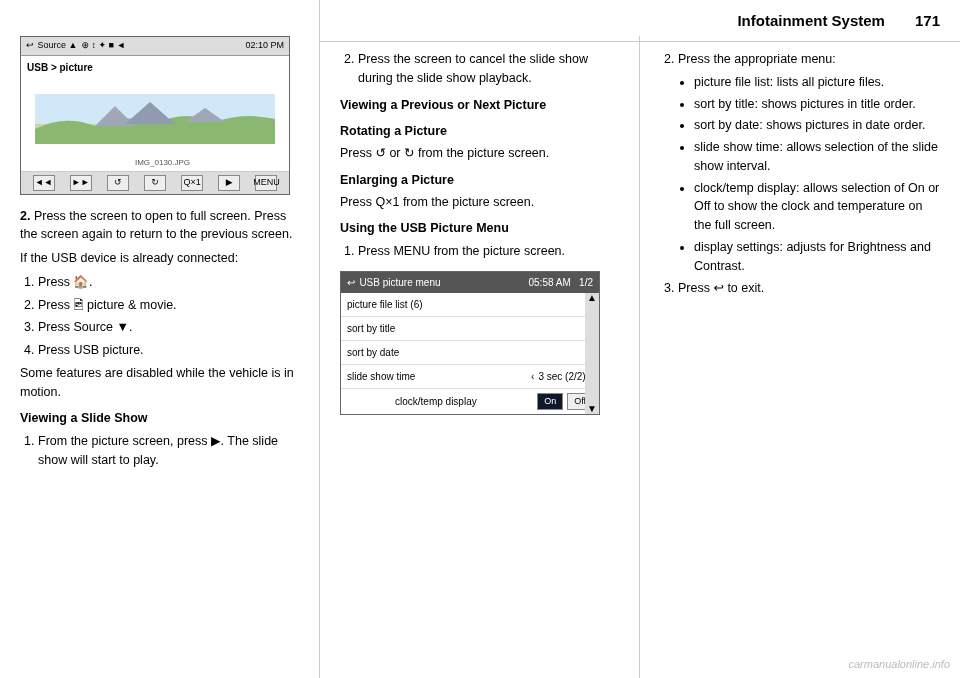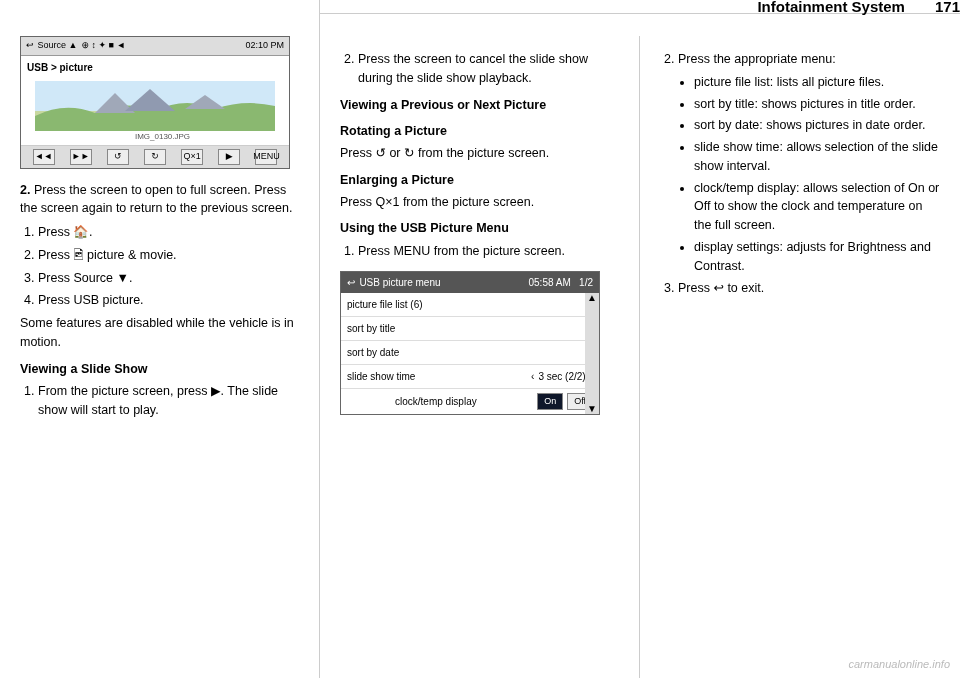--- a/index.html
+++ b/index.html
@@ -18,24 +18,25 @@
       width: 960px;
       height: 678px;
       position: relative;
     }
 
     
     .header {
       position: absolute;
       top: 0; right: 0;
       width: 640px;
-      height: 14px;
+      height: 42px;
       display: flex;
       align-items: center;
       justify-content: flex-end;
+      padding-right: 20px;
       border-bottom: 1px solid #ccc;
     }
 
     .header-title {
       font-size: 15px;
       font-weight: bold;
       color: #000;
     }
 
     .header-page {
@@ -92,21 +93,21 @@
       font-size: 9px;
       border-bottom: 1px solid #999;
     }
 
     .device-statusbar-left {
       display: flex; align-items: center; gap: 4px;
     }
 
     .device-main {
       background: #fff;
-      height: 90px;
+      height: 116px;
       display: flex;
       align-items: center;
       justify-content: center;
       flex-direction: column;
       border-bottom: 1px solid #ccc;
       position: relative;
     }
 
     .device-usb-label {
       position: absolute;
@@ -343,20 +344,21 @@
         <div class="ctrl-btn">Q×1</div>
         <div class="ctrl-btn">▶</div>
         <div class="ctrl-btn">MENU</div>
       </div>
     </div>
 
     <p>
       <span class="bold-inline">2.</span>&nbsp;<span>Press the screen to open to full screen. Press the screen again to return to the previous screen.</span>
     </p>
 
+    <p>If the USB device is already connected:</p>
 
     <ol>
       <li>Press <span>🏠</span>.</li>
       <li>Press <span>🖻</span> picture &amp; movie.</li>
       <li>Press Source <span>▼</span>.</li>
       <li>Press USB picture.</li>
     </ol>
 
     <p>Some features are disabled while the vehicle is in motion.</p>
 

